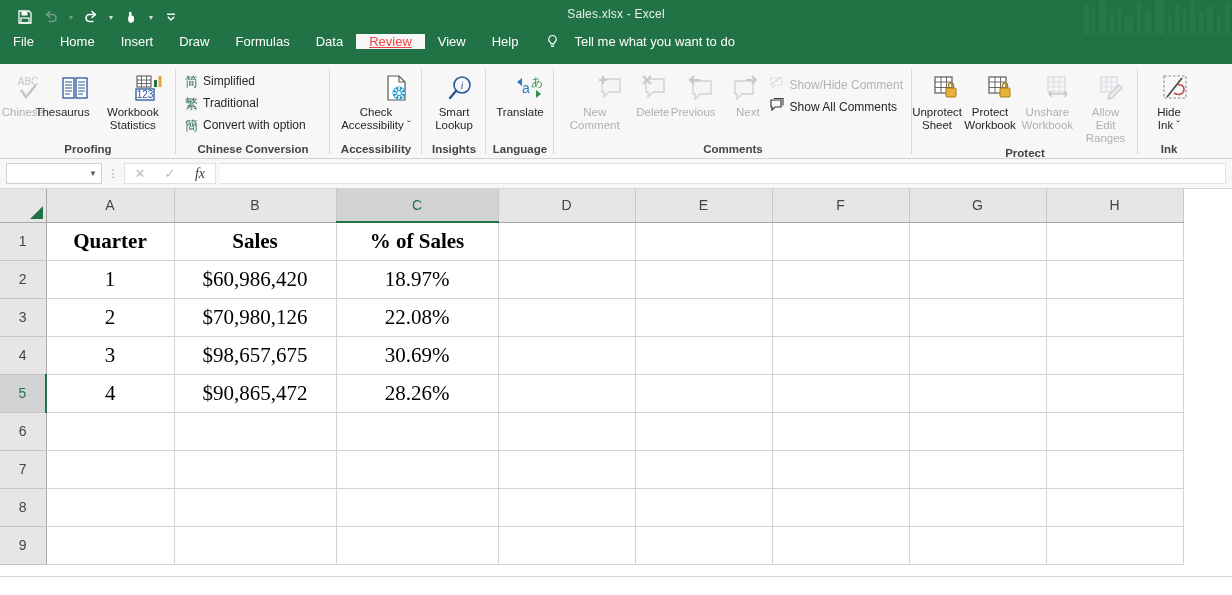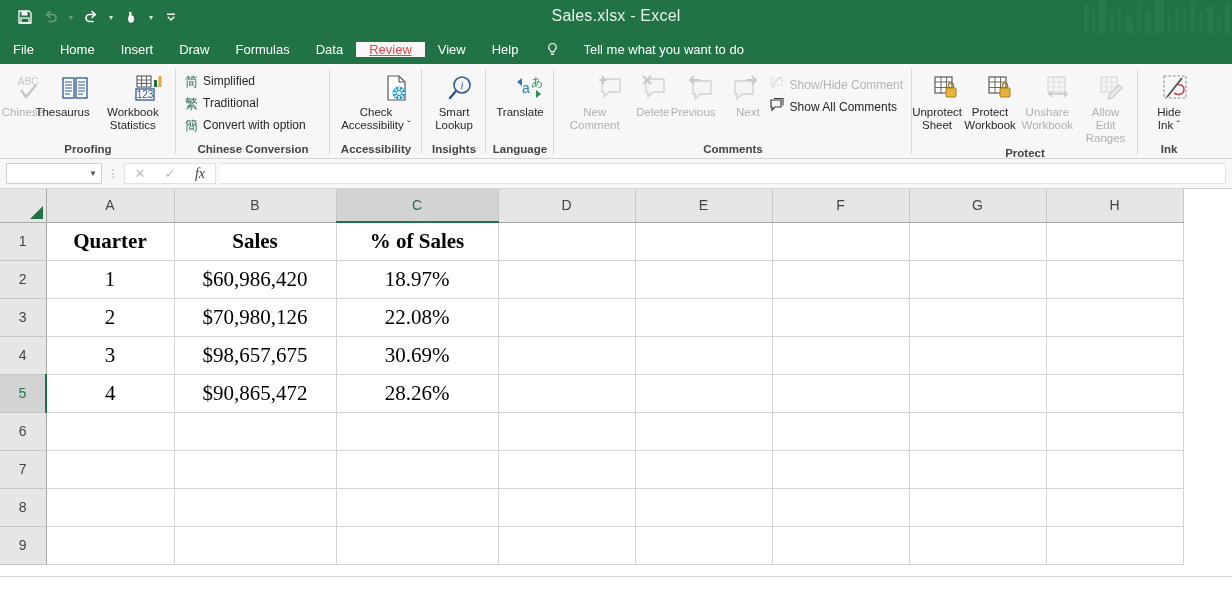--- a/index.html
+++ b/index.html
@@ -17,36 +17,36 @@
     background: #217346;
     overflow: hidden;
   }
   .qat { position: absolute; left: 12px; top: 0; height: 34px; display: flex; align-items: center; gap: 0; }
   .qat-btn { width: 26px; height: 26px; display: flex; align-items: center; justify-content: center; }
   .qat-caret { width: 14px; height: 26px; display: flex; align-items: center; justify-content: center; color: #cfe3d7; font-size: 8px; }
   .qat-caret.dim { color: #6f9e84; }
 
   .title-text {
     position: absolute; left: 0; right: 0; top: 7px;
-    text-align: center; color: #e8f1eb; font-size: 16px;
+    text-align: center; color: #e8f1eb; font-size: 12px;
     letter-spacing: .2px;
   }
   .title-deco { position: absolute; right: 0; top: 0; width: 150px; height: 34px; opacity: .55; }
 
   
   .tabstrip {
     height: 30px; background: #217346;
-    display: flex; align-items: center; position: relative;
+    display: flex; align-items: flex-start; position: relative;
   }
   .tab {
     padding: 0 13px; display: flex; align-items: center;
     color: #ffffff; font-size: 13px; white-space: nowrap;
   }
   .tab.active { background: #f7f7f7; color: #ef4444; text-decoration: underline; }
-  .tellme { display: flex; align-items: center; gap: 23px; color: #ffffff; font-size: 13px; padding-left: 14px; }
+  .tellme { display: flex; align-items: center; gap: 14px; color: #ffffff; font-size: 13px; padding-left: 14px; }
 
   
   .ribbon {
     height: 95px; background: #f7f7f7;
     border-bottom: 1px solid #d4d4d4;
     display: flex; align-items: stretch;
     position: relative;
   }
   .rgroup { display: flex; flex-direction: column; position: relative; }
   .rgroup-body { flex: 1; display: flex; align-items: flex-start; padding: 4px 5px 0 5px; }

